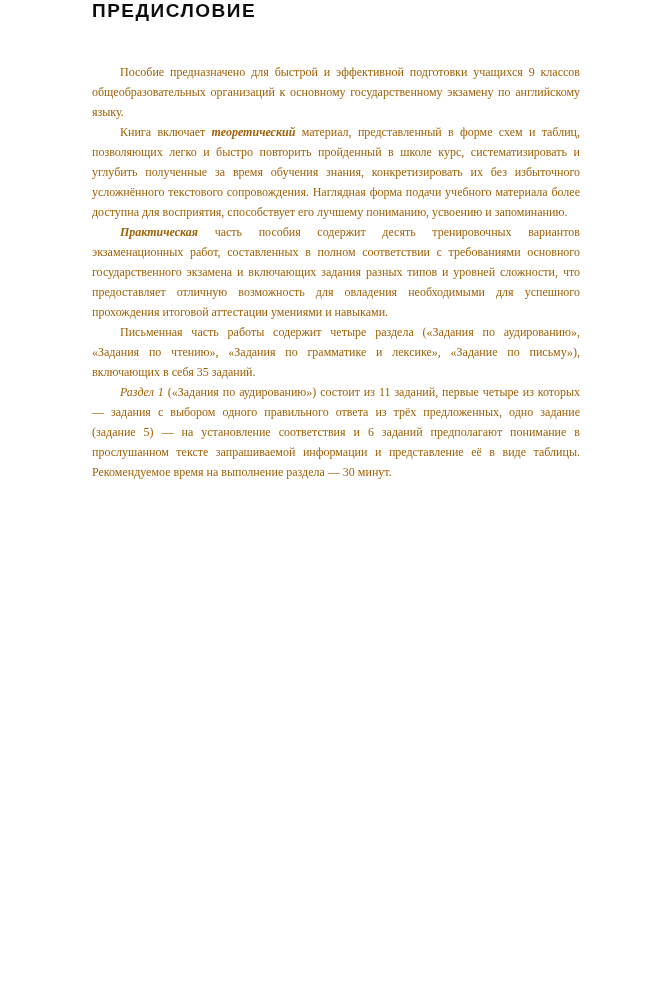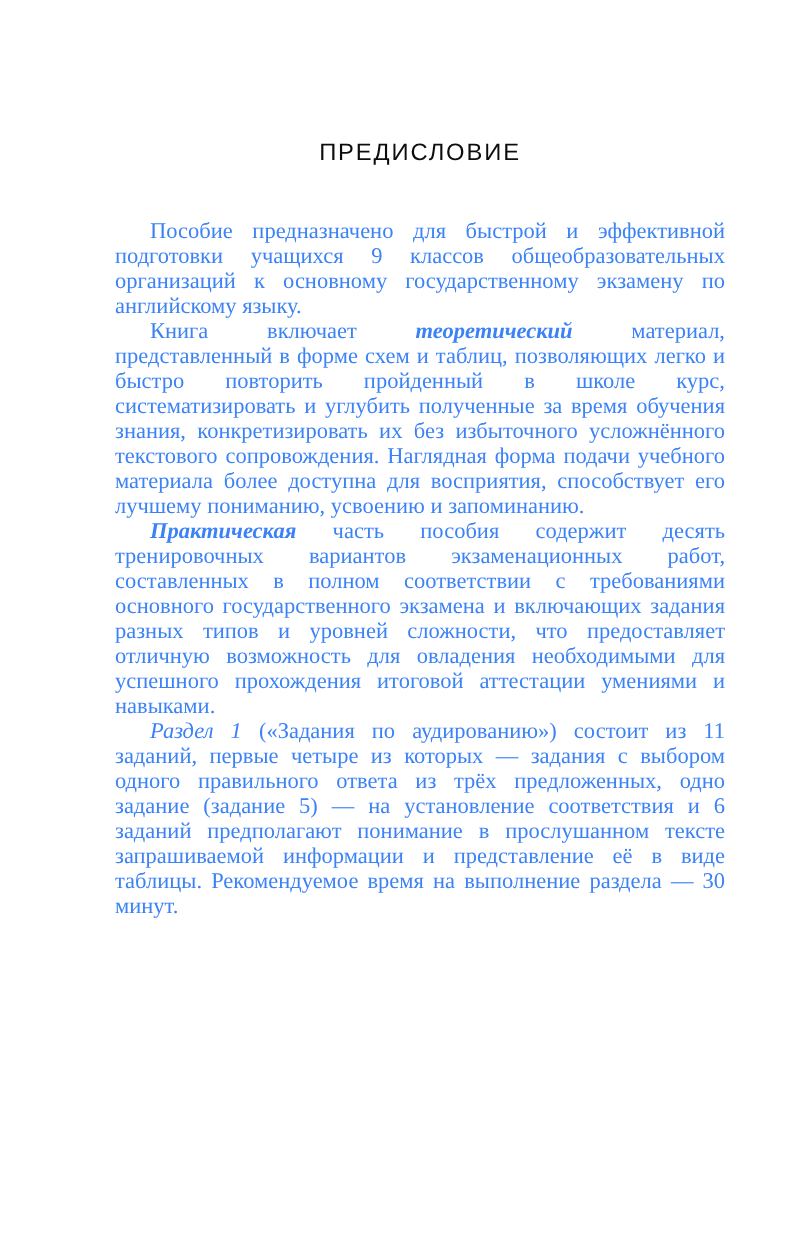--- a/index.html
+++ b/index.html
@@ -10,39 +10,37 @@
   .page {
     position: relative;
     width: 645px;
     height: 1001px;
     background: #ffffff;
     overflow: hidden;
     color: #111111;
   }
   .title {
     margin: 0;
-    padding-top: 112px;
     width: 488px;
     margin-left: 92px;
-    text-align: center;
     font-family: "Liberation Sans", sans-serif;
-    font-weight: 400;
+    font-weight: 700;
     font-size: 19px;
     letter-spacing: 1.5px;
     color: #0d0d0d;
   }
   .body-text {
     margin-left: 92px;
     margin-top: 40px;
     width: 488px;
     font-family: "Liberation Serif", serif;
-    font-size: 18px;
+    font-size: 12px;
     line-height: 20px;
     text-align: justify;
-    color: #3b82f6;
+    color: #a16207;
   }
   .para {
     margin: 0;
     text-indent: 28px;
   }
   .bold { font-weight: 700; font-style: italic; }
   .italic { font-style: italic; }
 </style>
 </head>
 <body>
@@ -52,18 +50,19 @@
   <h1 class="title">ПРЕДИСЛОВИЕ</h1>
 
   <div class="body-text">
 
     <p class="para"><span>Пособие предназначено для быстрой и эффективной подготовки учащихся 9 классов общеобразовательных организаций к основному государственному экзамену по английскому языку.</span></p>
 
     <p class="para"><span>Книга включает </span><span class="bold">теоретический</span><span> материал, представленный в форме схем и таблиц, позволяющих легко и быстро повторить пройденный в школе курс, систематизировать и углубить полученные за время обучения знания, конкретизировать их без избыточного усложнённого текстового сопровождения. Наглядная форма подачи учебного материала более доступна для восприятия, способствует его лучшему пониманию, усвоению и запоминанию.</span></p>
 
     <p class="para"><span class="bold">Практическая</span><span> часть пособия содержит десять тренировочных вариантов экзаменационных работ, составленных в полном соответствии с требованиями основного государственного экзамена и включающих задания разных типов и уровней сложности, что предоставляет отличную возможность для овладения необходимыми для успешного прохождения итоговой аттестации умениями и навыками.</span></p>
 
+    <p class="para"><span>Письменная часть работы содержит четыре раздела («Задания по аудированию», «Задания по чтению», «Задания по грамматике и лексике», «Задание по письму»), включающих в себя 35 заданий.</span></p>
 
     <p class="para"><span class="italic">Раздел 1</span><span> («Задания по аудированию») состоит из 11 заданий, первые четыре из которых — задания с выбором одного правильного ответа из трёх предложенных, одно задание (задание 5) — на установление соответствия и 6 заданий предполагают понимание в прослушанном тексте запрашиваемой информации и представление её в виде таблицы. Рекомендуемое время на выполнение раздела — 30 минут.</span></p>
 
 
   </div>
 </div>
 
 </body></html>

